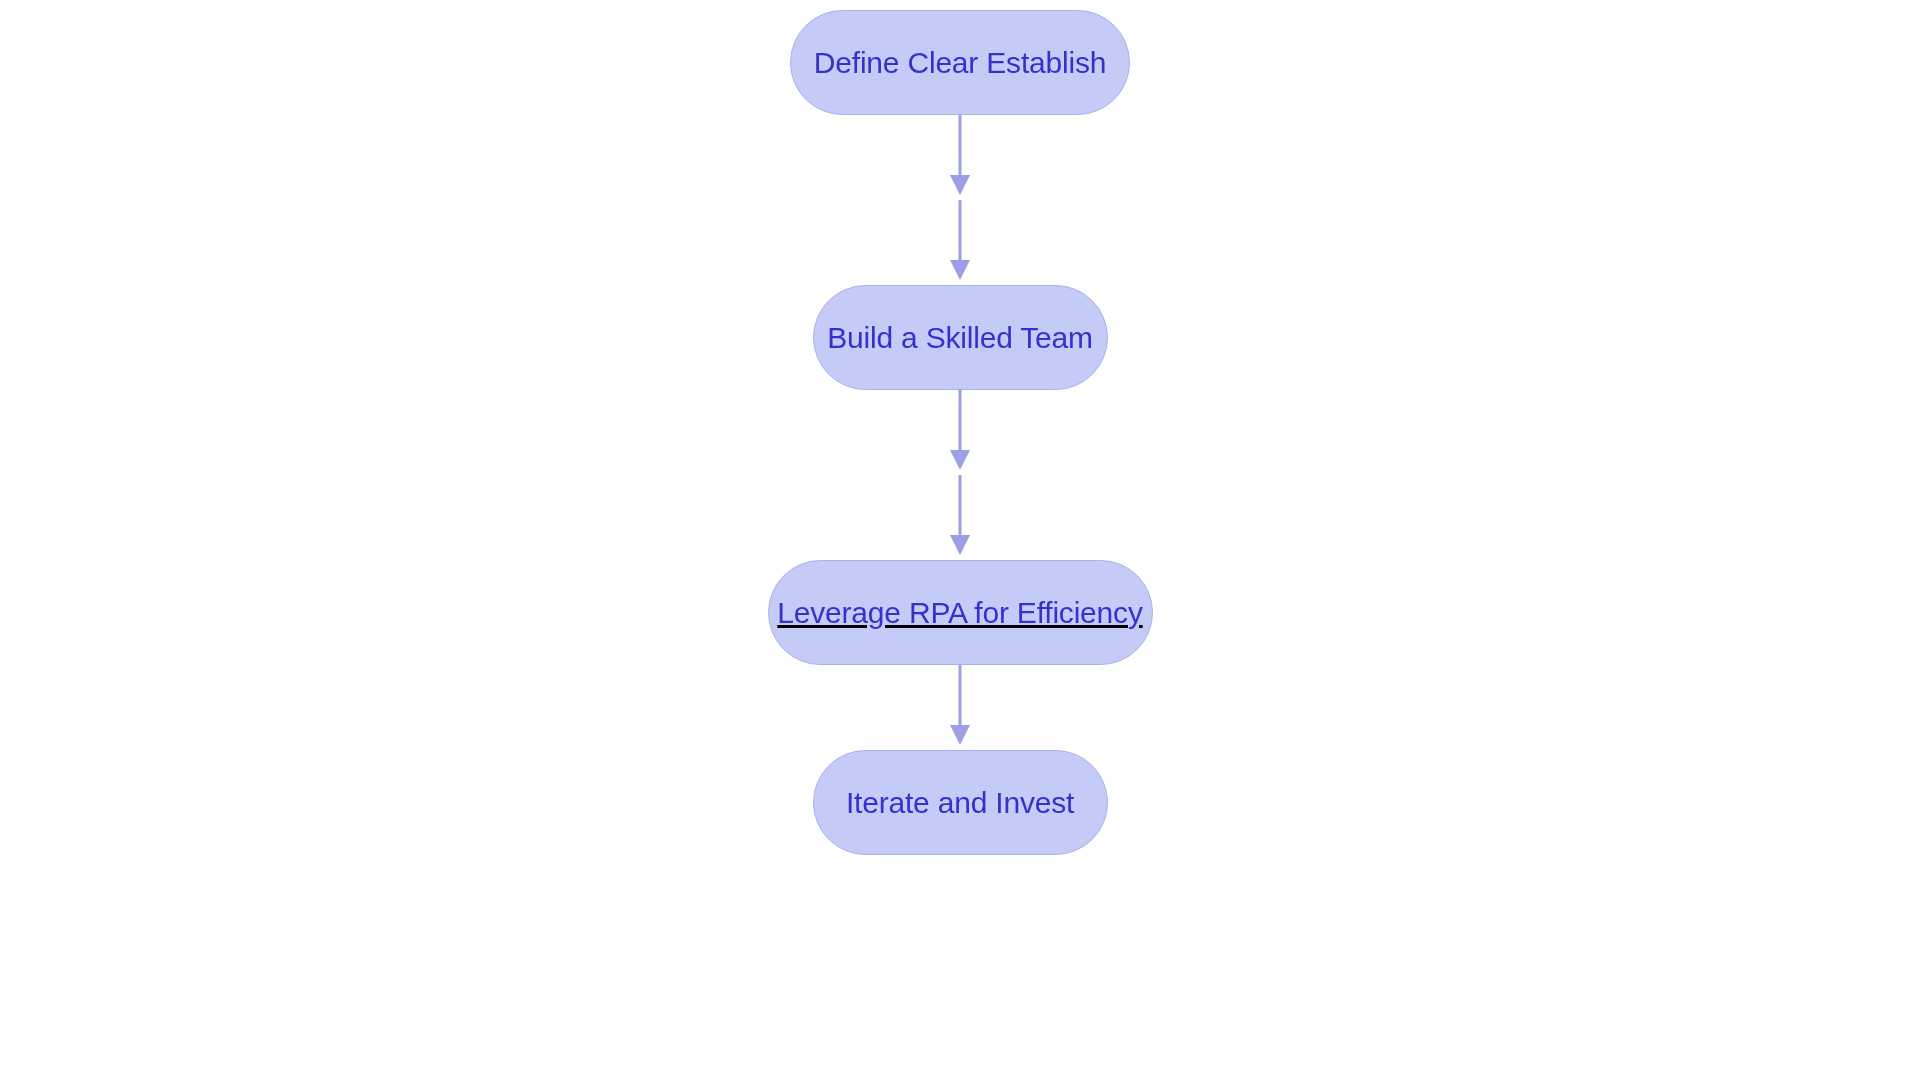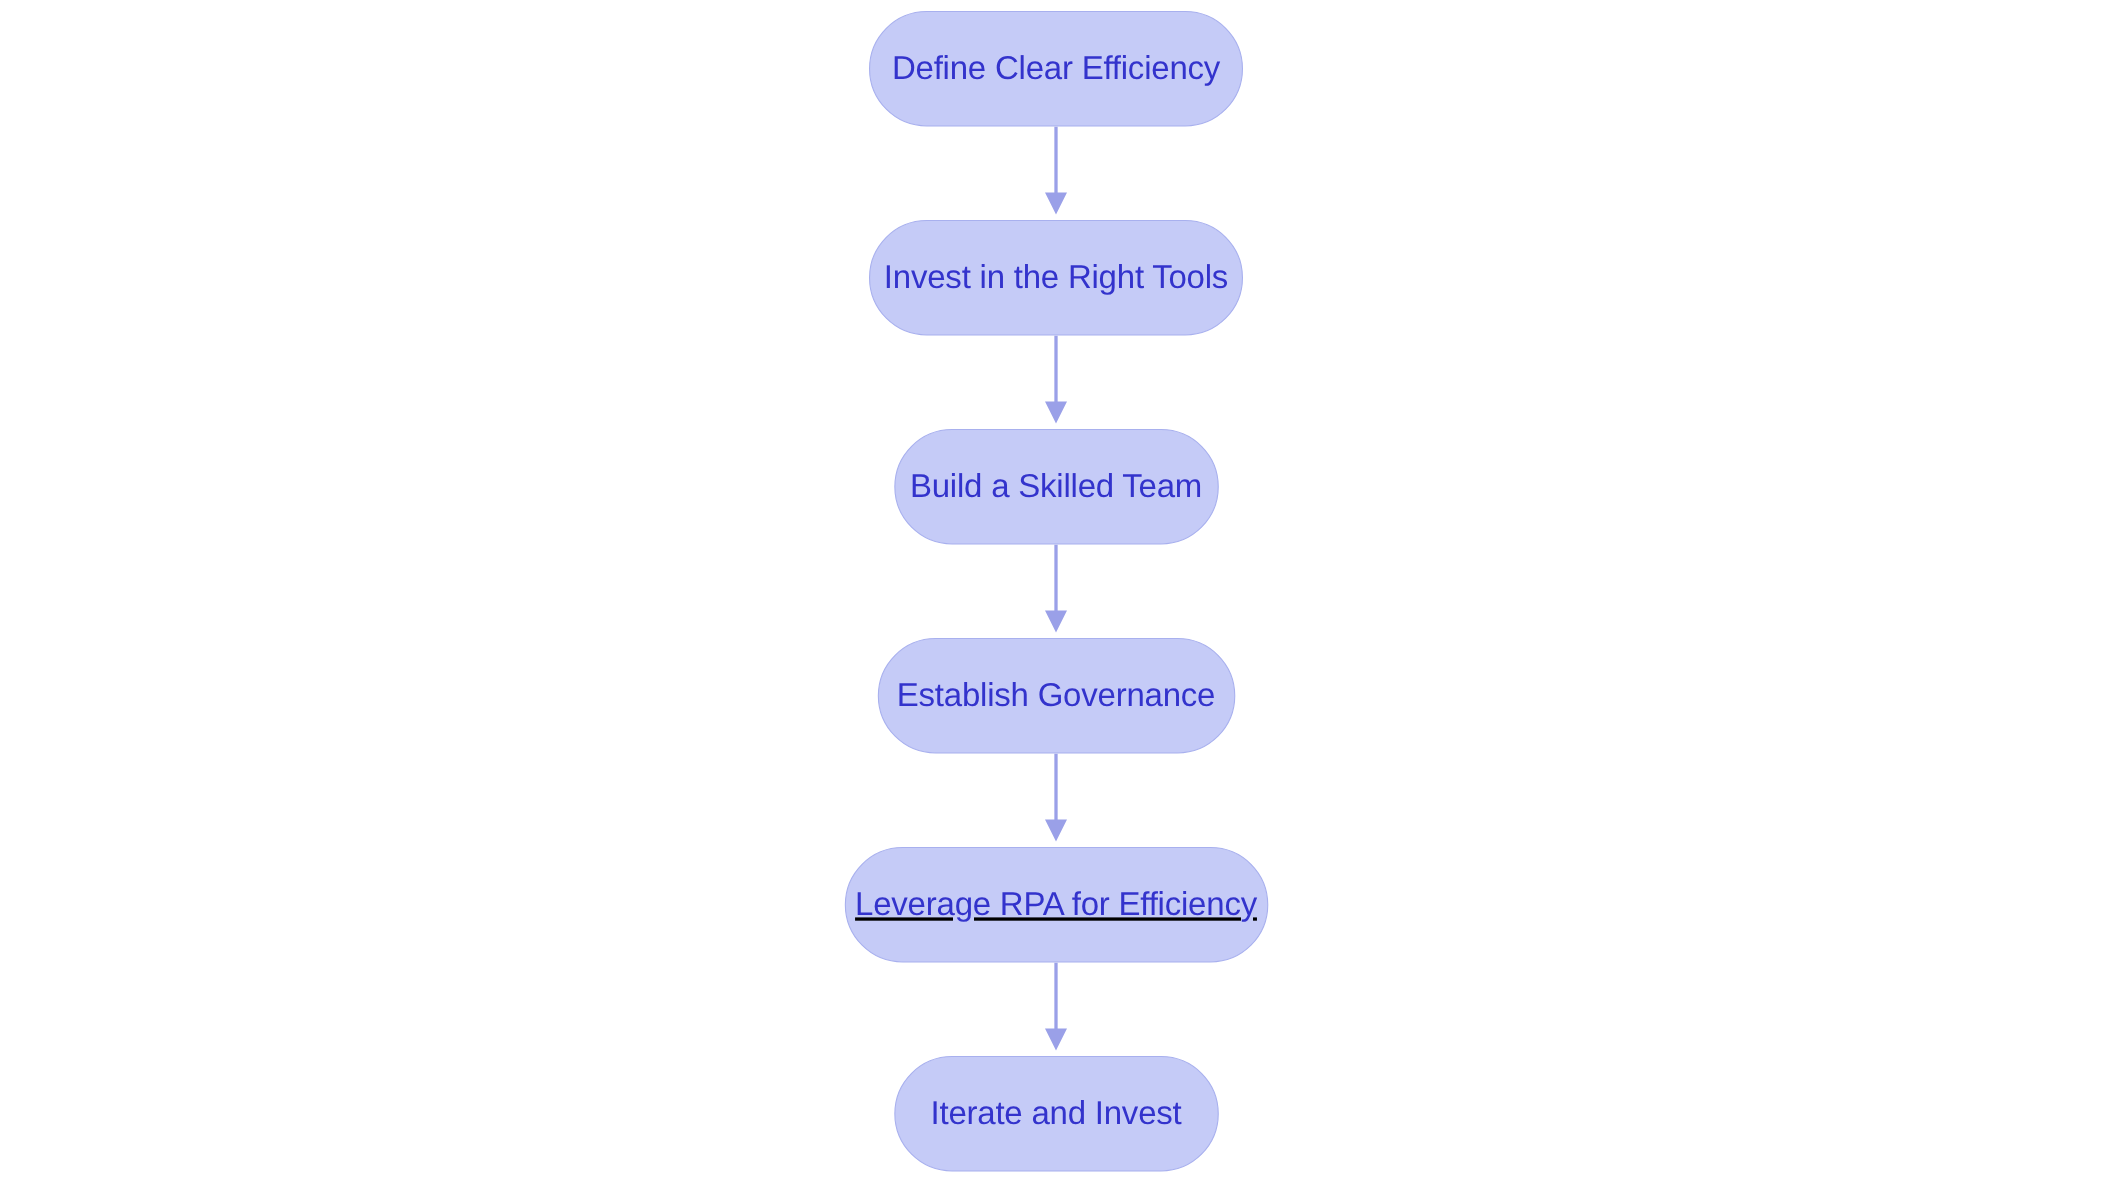--- a/index.html
+++ b/index.html
@@ -70,49 +70,43 @@
   .node-5 { width: 385px; text-decoration: underline; }
   .node-6 { width: 295px; }
 </style>
 </head>
 <body>
 
 <div id="flowchart-canvas">
   <div class="flow-column">
 
     <div class="flow-node node-1">
-      <span class="flow-node-label">Define Clear Efficiency</span>
+      <span class="flow-node-label">Define Clear Establish</span>
     </div>
 
     <svg class="flow-connector" viewBox="0 0 26 85" xmlns="http://www.w3.org/2000/svg">
       <line x1="13" y1="0" x2="13" y2="64" stroke="#9aa0e8" stroke-width="3"></line>
       <polygon points="13,80 3,60 23,60" fill="#9aa0e8"></polygon>
     </svg>
 
-    <div class="flow-node node-2">
-      <span class="flow-node-label">Invest in the Right Tools</span>
-    </div>
 
     <svg class="flow-connector" viewBox="0 0 26 85" xmlns="http://www.w3.org/2000/svg">
       <line x1="13" y1="0" x2="13" y2="64" stroke="#9aa0e8" stroke-width="3"></line>
       <polygon points="13,80 3,60 23,60" fill="#9aa0e8"></polygon>
     </svg>
 
     <div class="flow-node node-3">
       <span class="flow-node-label">Build a Skilled Team</span>
     </div>
 
     <svg class="flow-connector" viewBox="0 0 26 85" xmlns="http://www.w3.org/2000/svg">
       <line x1="13" y1="0" x2="13" y2="64" stroke="#9aa0e8" stroke-width="3"></line>
       <polygon points="13,80 3,60 23,60" fill="#9aa0e8"></polygon>
     </svg>
 
-    <div class="flow-node node-4">
-      <span class="flow-node-label">Establish Governance</span>
-    </div>
 
     <svg class="flow-connector" viewBox="0 0 26 85" xmlns="http://www.w3.org/2000/svg">
       <line x1="13" y1="0" x2="13" y2="64" stroke="#9aa0e8" stroke-width="3"></line>
       <polygon points="13,80 3,60 23,60" fill="#9aa0e8"></polygon>
     </svg>
 
     <div class="flow-node node-5">
       <span class="flow-node-label">Leverage RPA for Efficiency</span>
     </div>
 

